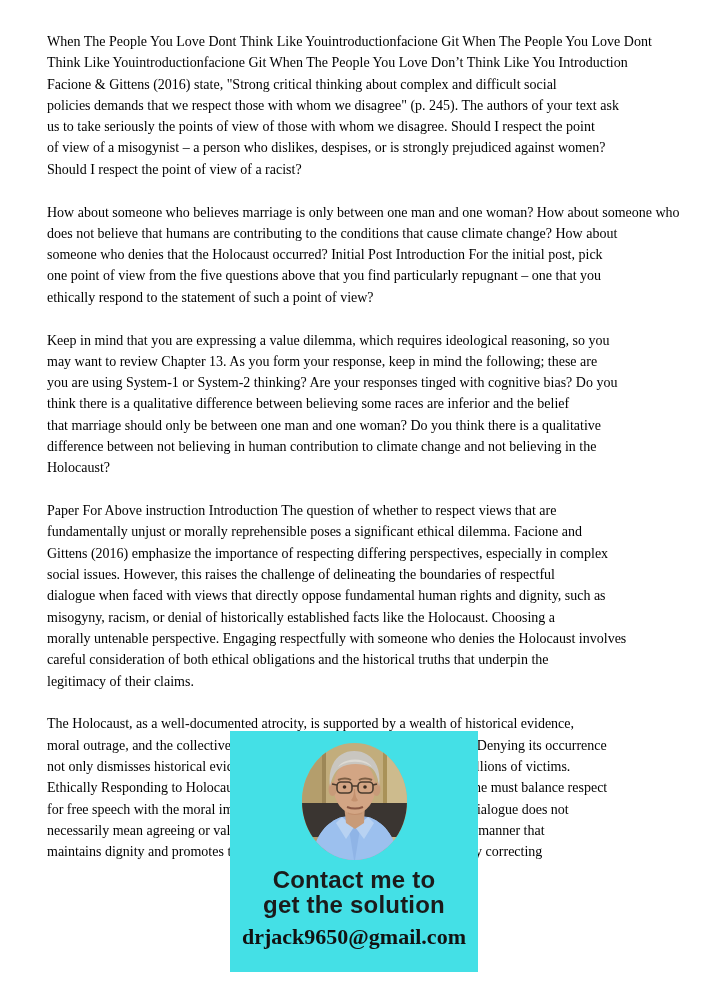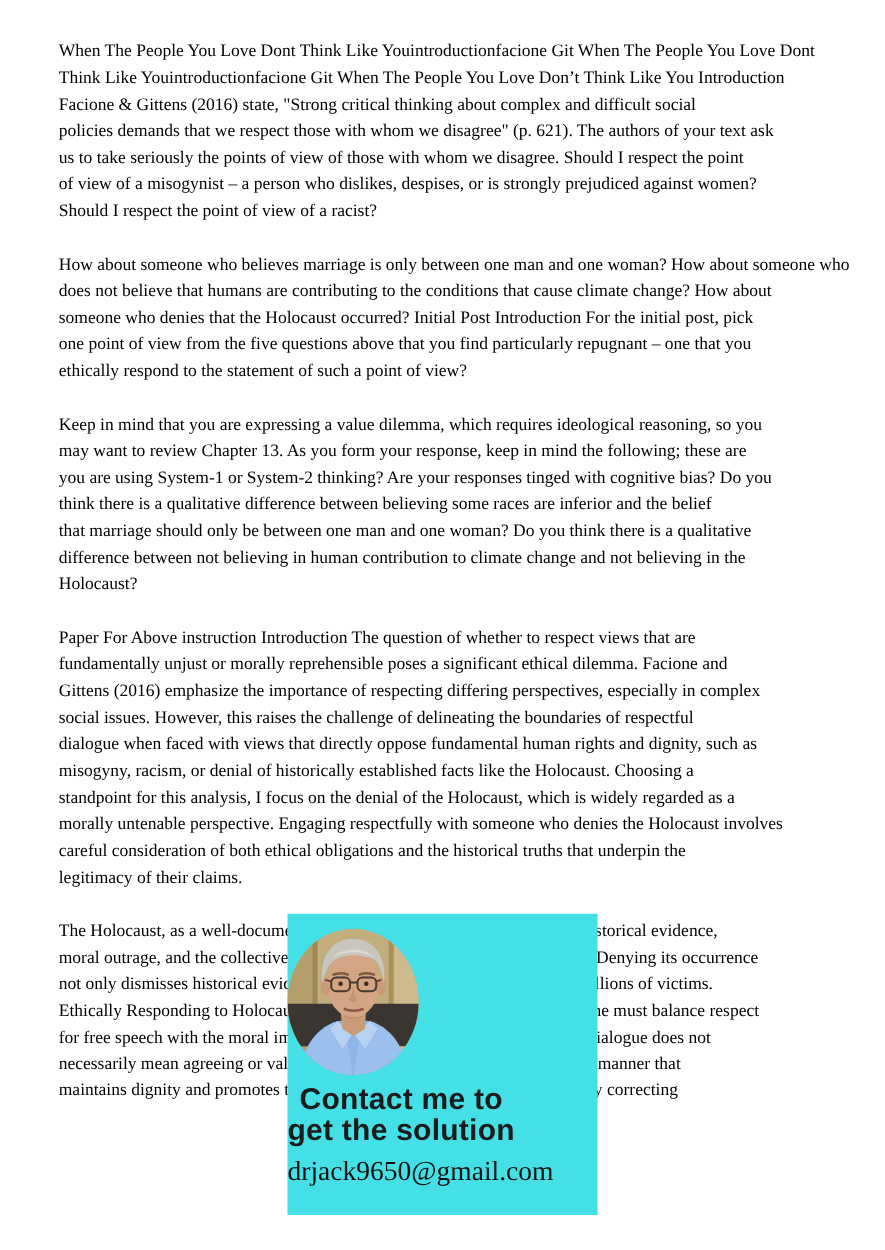--- a/index.html
+++ b/index.html
@@ -33,21 +33,21 @@
   }
   .overlay {
     position: absolute;
     left: 230px;
     top: 731px;
     width: 248px;
     height: 241px;
     background: #44E0E6;
     display: flex;
     flex-direction: column;
-    align-items: flex-start;
+    align-items: center;
     z-index: 10;
   }
   .photo-wrap {
     margin-top: 12px;
     width: 105px;
     height: 117px;
   }
   .photo-wrap svg { display: block; }
   .headline {
     margin-top: 7px;
@@ -55,37 +55,37 @@
     font-family: "Liberation Sans", sans-serif;
     font-weight: 700;
     font-size: 24px;
     line-height: 25px;
     color: #1b1b1b;
     letter-spacing: 0.2px;
   }
   .email {
     margin-top: 7px;
     font-family: "Liberation Serif", serif;
-    font-weight: 400;
+    font-weight: 700;
     font-size: 22px;
     color: #111111;
     white-space: nowrap;
   }
 </style>
 </head>
 <body>
 
 <div class="page">
 
   <div class="doc">
     <div class="para">
         <div class="line">When The People You Love Dont Think Like Youintroductionfacione Git When The People You Love Dont</div>
         <div class="line">Think Like Youintroductionfacione Git When The People You Love Don’t Think Like You Introduction</div>
         <div class="line">Facione &amp; Gittens (2016) state, "Strong critical thinking about complex and difficult social</div>
-        <div class="line">policies demands that we respect those with whom we disagree" (p. 621). The authors of your text ask</div>
+        <div class="line">policies demands that we respect those with whom we disagree" (p. 245). The authors of your text ask</div>
         <div class="line">us to take seriously the points of view of those with whom we disagree. Should I respect the point</div>
         <div class="line">of view of a misogynist – a person who dislikes, despises, or is strongly prejudiced against women?</div>
         <div class="line">Should I respect the point of view of a racist?</div>
       </div>
     <div class="para">
         <div class="line">How about someone who believes marriage is only between one man and one woman? How about someone who</div>
         <div class="line">does not believe that humans are contributing to the conditions that cause climate change? How about</div>
         <div class="line">someone who denies that the Holocaust occurred? Initial Post Introduction For the initial post, pick</div>
         <div class="line">one point of view from the five questions above that you find particularly repugnant – one that you</div>
         <div class="line">ethically respond to the statement of such a point of view?</div>
@@ -99,21 +99,20 @@
         <div class="line">difference between not believing in human contribution to climate change and not believing in the</div>
         <div class="line">Holocaust?</div>
       </div>
     <div class="para">
         <div class="line">Paper For Above instruction Introduction The question of whether to respect views that are</div>
         <div class="line">fundamentally unjust or morally reprehensible poses a significant ethical dilemma. Facione and</div>
         <div class="line">Gittens (2016) emphasize the importance of respecting differing perspectives, especially in complex</div>
         <div class="line">social issues. However, this raises the challenge of delineating the boundaries of respectful</div>
         <div class="line">dialogue when faced with views that directly oppose fundamental human rights and dignity, such as</div>
         <div class="line">misogyny, racism, or denial of historically established facts like the Holocaust. Choosing a</div>
-        <div class="line">standpoint for this analysis, I focus on the denial of the Holocaust, which is widely regarded as a</div>
         <div class="line">morally untenable perspective. Engaging respectfully with someone who denies the Holocaust involves</div>
         <div class="line">careful consideration of both ethical obligations and the historical truths that underpin the</div>
         <div class="line">legitimacy of their claims.</div>
       </div>
     <div class="para">
         <div class="line">The Holocaust, as a well-documented atrocity, is supported by a wealth of historical evidence,</div>
         <div class="line">moral outrage, and the collective memory it has imprinted on global history. Denying its occurrence</div>
         <div class="line">not only dismisses historical evidence but also disrespects the memory of millions of victims.</div>
         <div class="line">Ethically Responding to Holocaust Denial In addressing Holocaust denial, one must balance respect</div>
         <div class="line">for free speech with the moral imperative to oppose falsehoods. Respectful dialogue does not</div>

